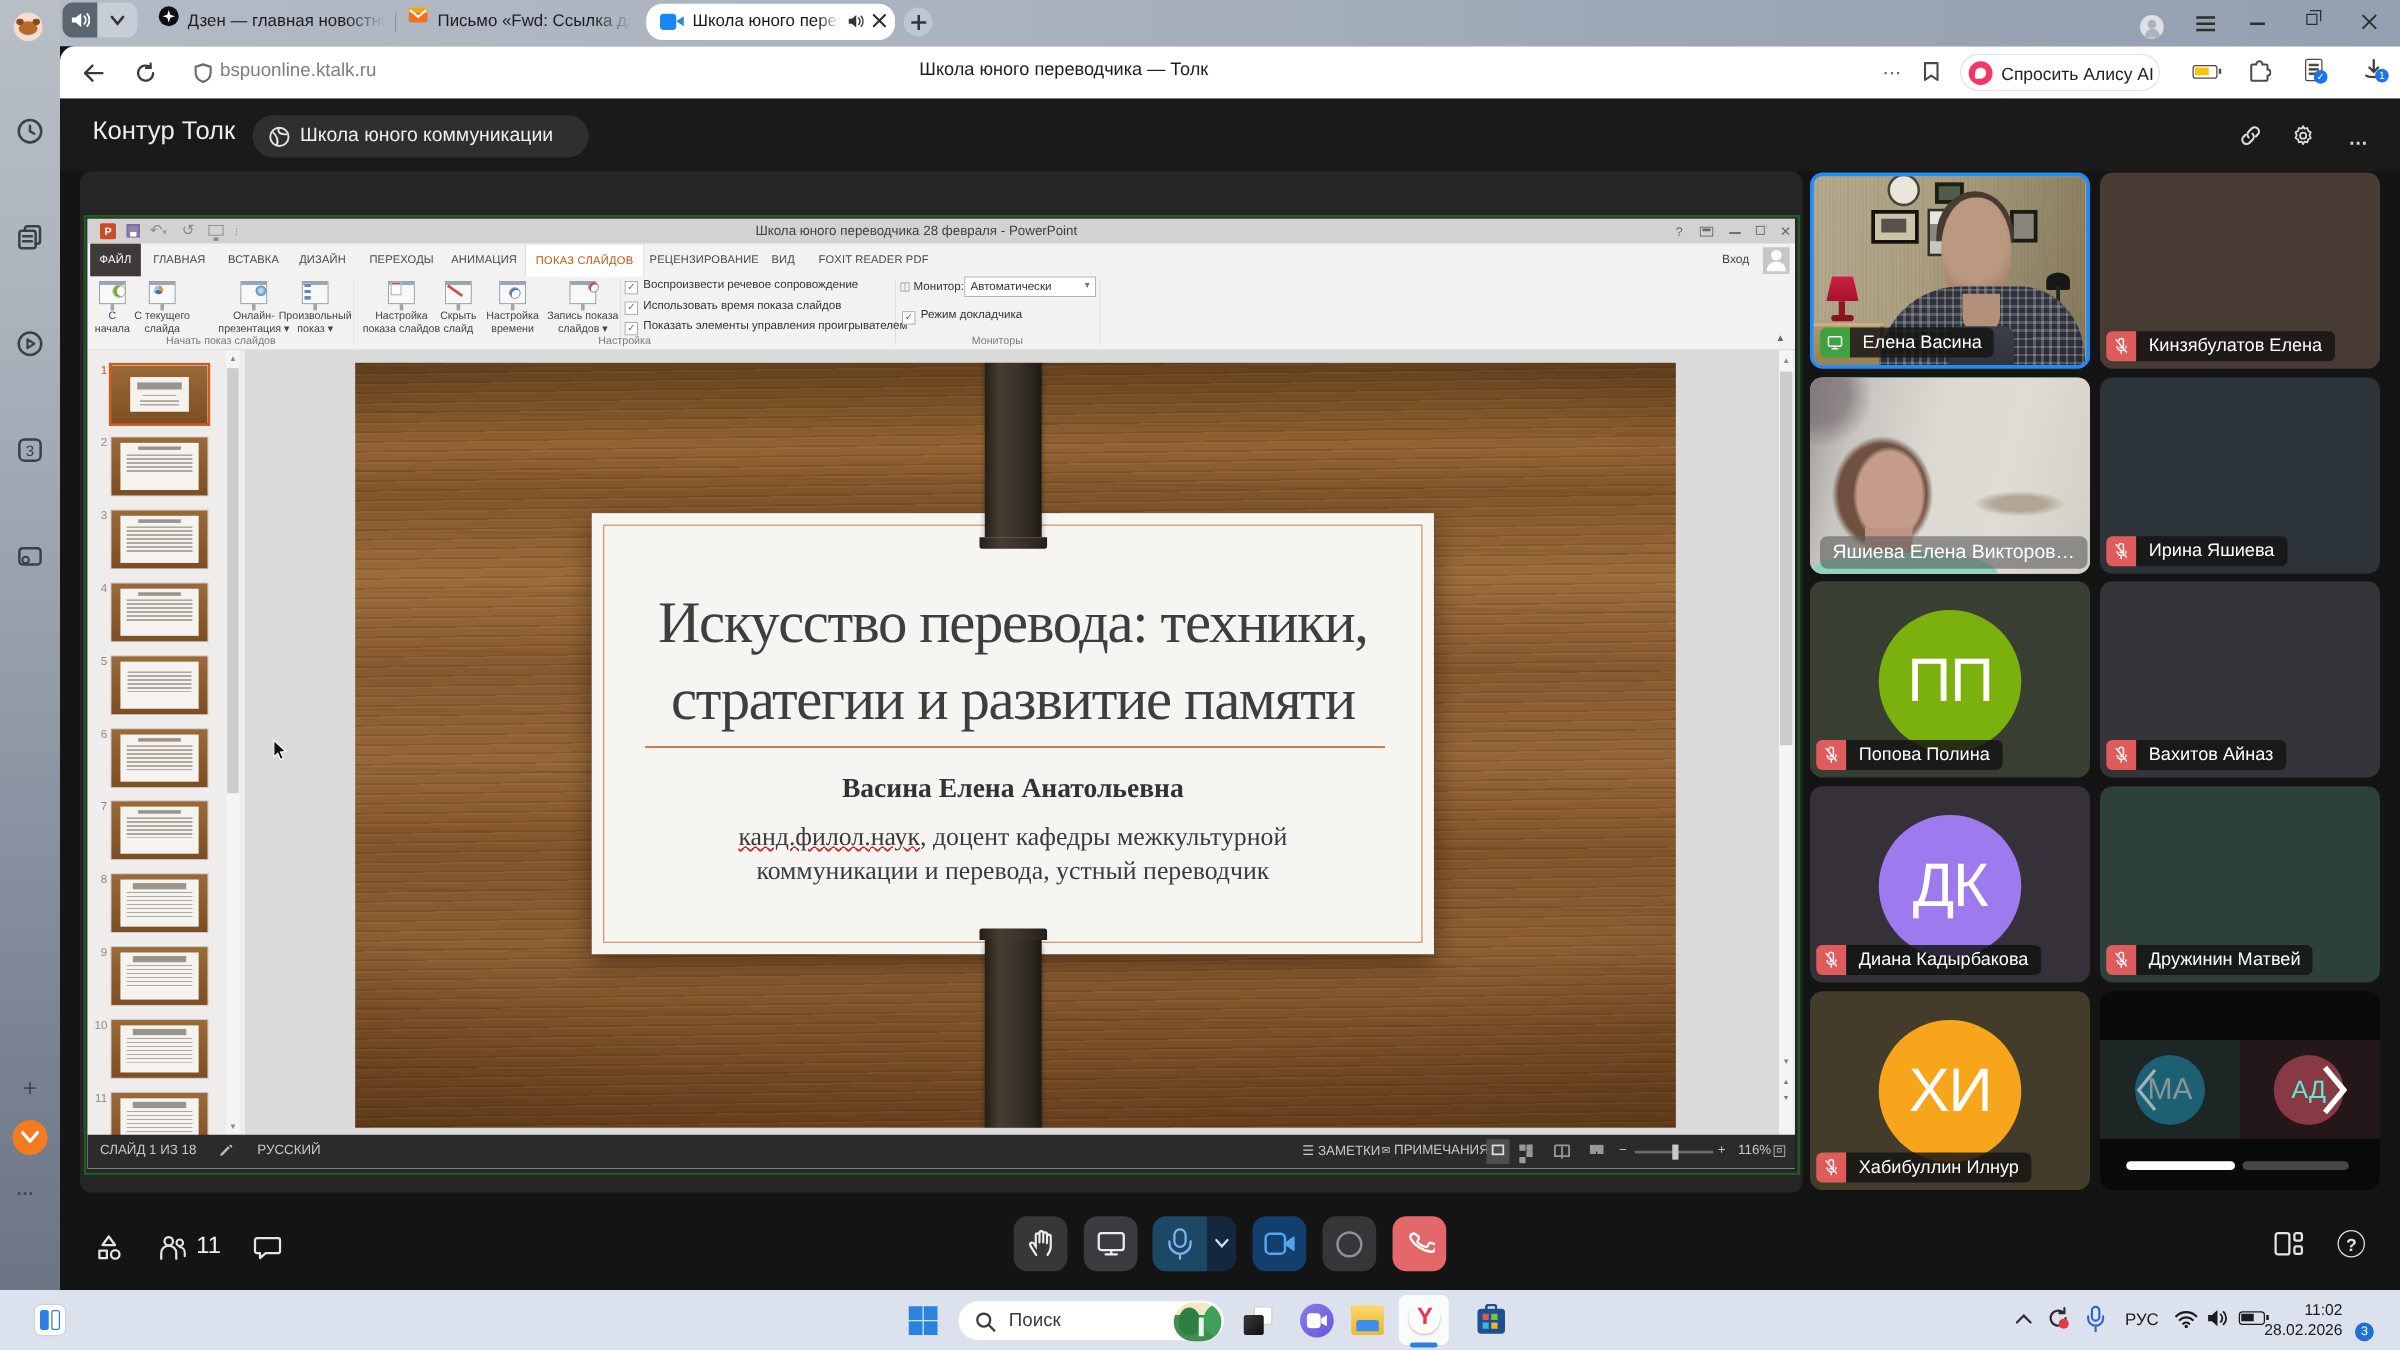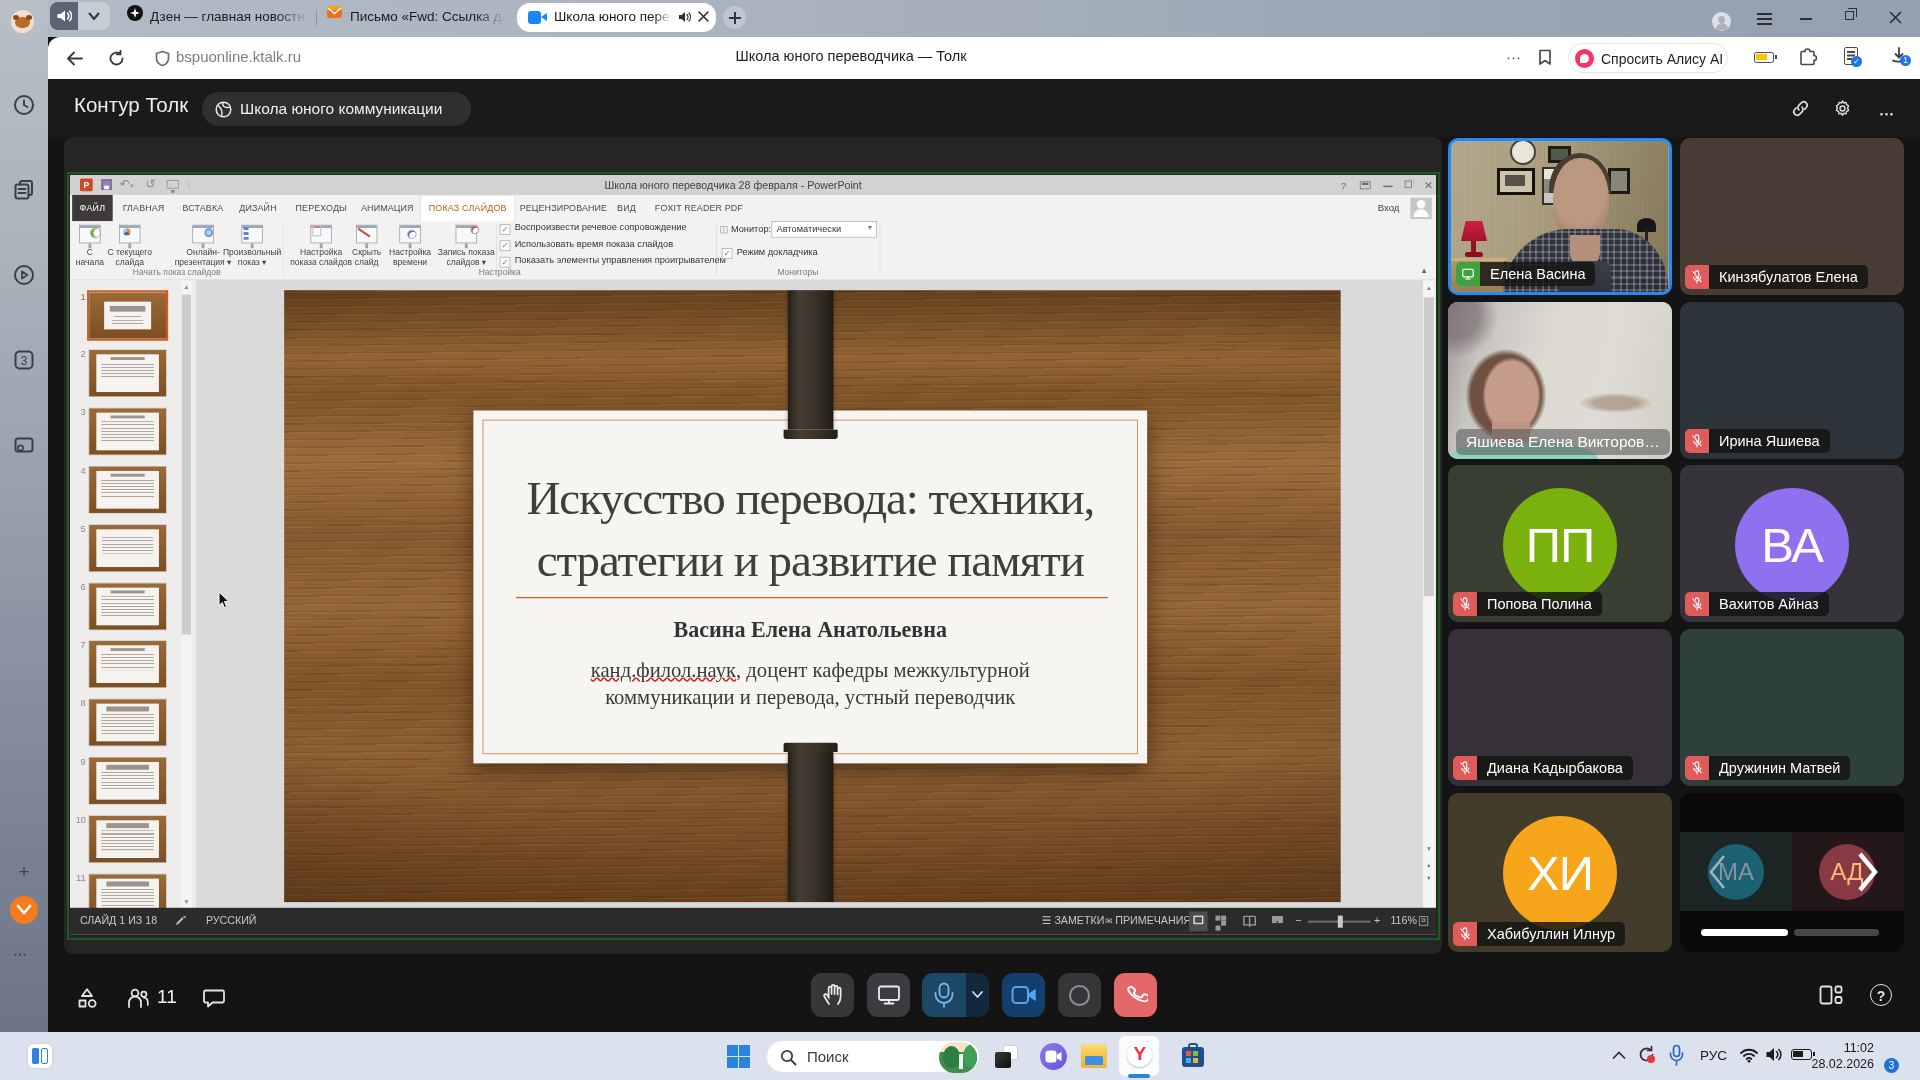--- a/index.html
+++ b/index.html
@@ -286,31 +286,31 @@
         <div class="chip">
           <div class="mic">
             <svg width="14" height="14" viewBox="0 0 24 24">
               <use href="#micslash"></use>
             </svg>
           </div>
           <div class="txt">Попова Полина</div>
         </div>
       </div>
   <div class="abs tile avt" style="left:1680px;top:465px;background:#37333a">
-        <div class="avcirc" style="background:#9170ef">ВА</div>
         <div class="chip">
           <div class="mic">
             <svg width="14" height="14" viewBox="0 0 24 24">
               <use href="#micslash"></use>
             </svg>
           </div>
           <div class="txt">Вахитов Айназ</div>
         </div>
       </div>
   <div class="abs tile avt" style="left:1448px;top:629px;background:#363039">
+        <div class="avcirc" style="background:#9d7aee">ДК</div>
         <div class="chip">
           <div class="mic">
             <svg width="14" height="14" viewBox="0 0 24 24">
               <use href="#micslash"></use>
             </svg>
           </div>
           <div class="txt">Диана Кадырбакова</div>
         </div>
       </div>
   <div class="abs tile avt" style="left:1680px;top:629px;background:#2d403c">
@@ -331,21 +331,21 @@
               <use href="#micslash"></use>
             </svg>
           </div>
           <div class="txt">Хабибуллин Илнур</div>
         </div>
       </div>
   <div class="abs tile" style="left:1680px;top:793px;width:224px;height:159px;background:#0a0a0a">
     <div class="abs" style="left:0;top:39px;width:112px;height:79px;background:#1c2624"></div>
     <div class="abs" style="left:112px;top:39px;width:112px;height:79px;background:#241719"></div>
     <div class="abs" style="left:28px;top:51px;width:56px;height:56px;border-radius:50%;background:#1d6073;color:#87949b;font-size:24px;display:flex;align-items:center;justify-content:center">МА</div>
-    <div class="abs" style="left:139px;top:51px;width:56px;height:56px;border-radius:50%;background:#873a43;color:#fdba74;font-size:24px;display:flex;align-items:center;justify-content:center">АД</div>
+    <div class="abs" style="left:139px;top:51px;width:56px;height:56px;border-radius:50%;background:#873a43;color:#5eead4;font-size:20px;display:flex;align-items:center;justify-content:center">АД</div>
     <svg class="abs" style="left:26px;top:60px" width="22" height="38" viewBox="0 0 22 38">
           <path d="M18 3 L5 19 L18 35" fill="none" stroke="#9fb3b8" stroke-width="2.6"></path>
         </svg>
     <svg class="abs" style="left:174px;top:58px" width="26" height="42" viewBox="0 0 26 42">
           <path d="M6 3 L21 21 L6 39" fill="none" stroke="#fff" stroke-width="4.4"></path>
         </svg>
     <div class="abs" style="left:21px;top:136px;width:87px;height:7px;border-radius:4px;background:#fff"></div>
     <div class="abs" style="left:114px;top:136px;width:85px;height:7px;border-radius:4px;background:#474747"></div>
   </div>
 </div>

